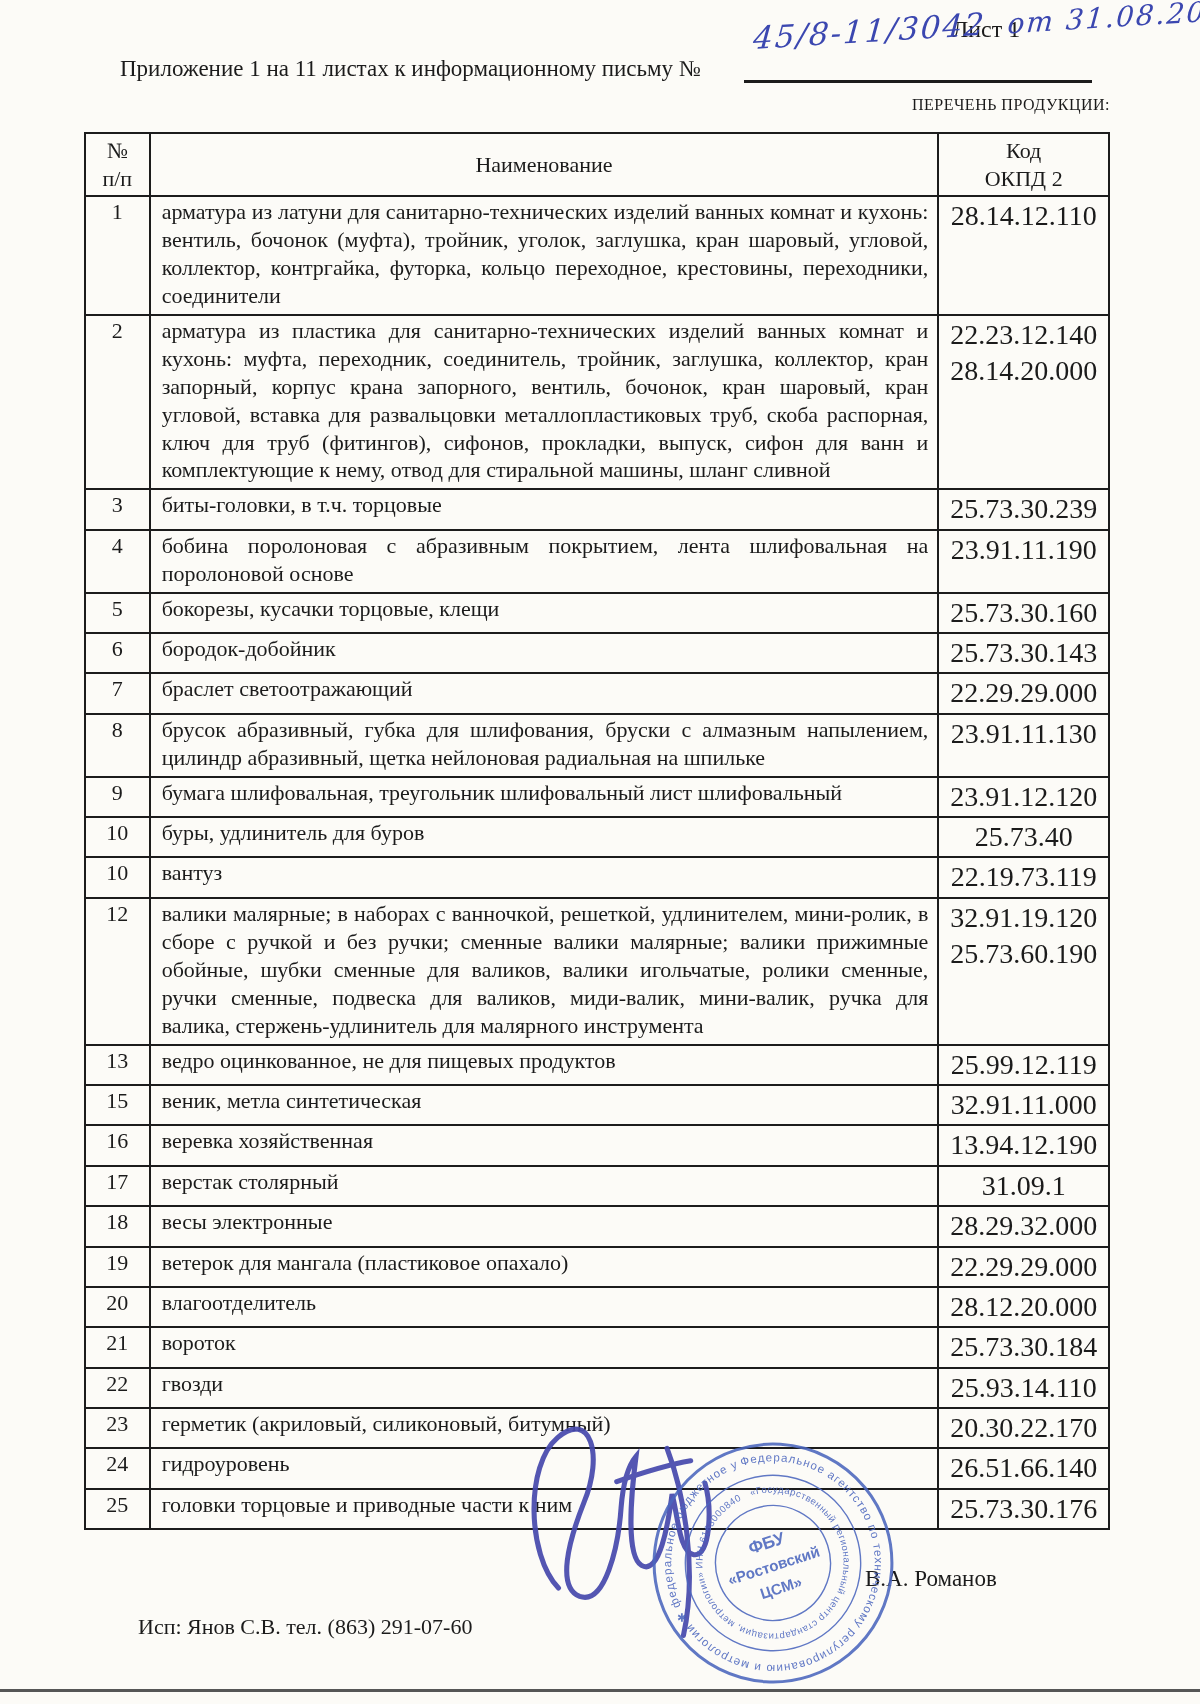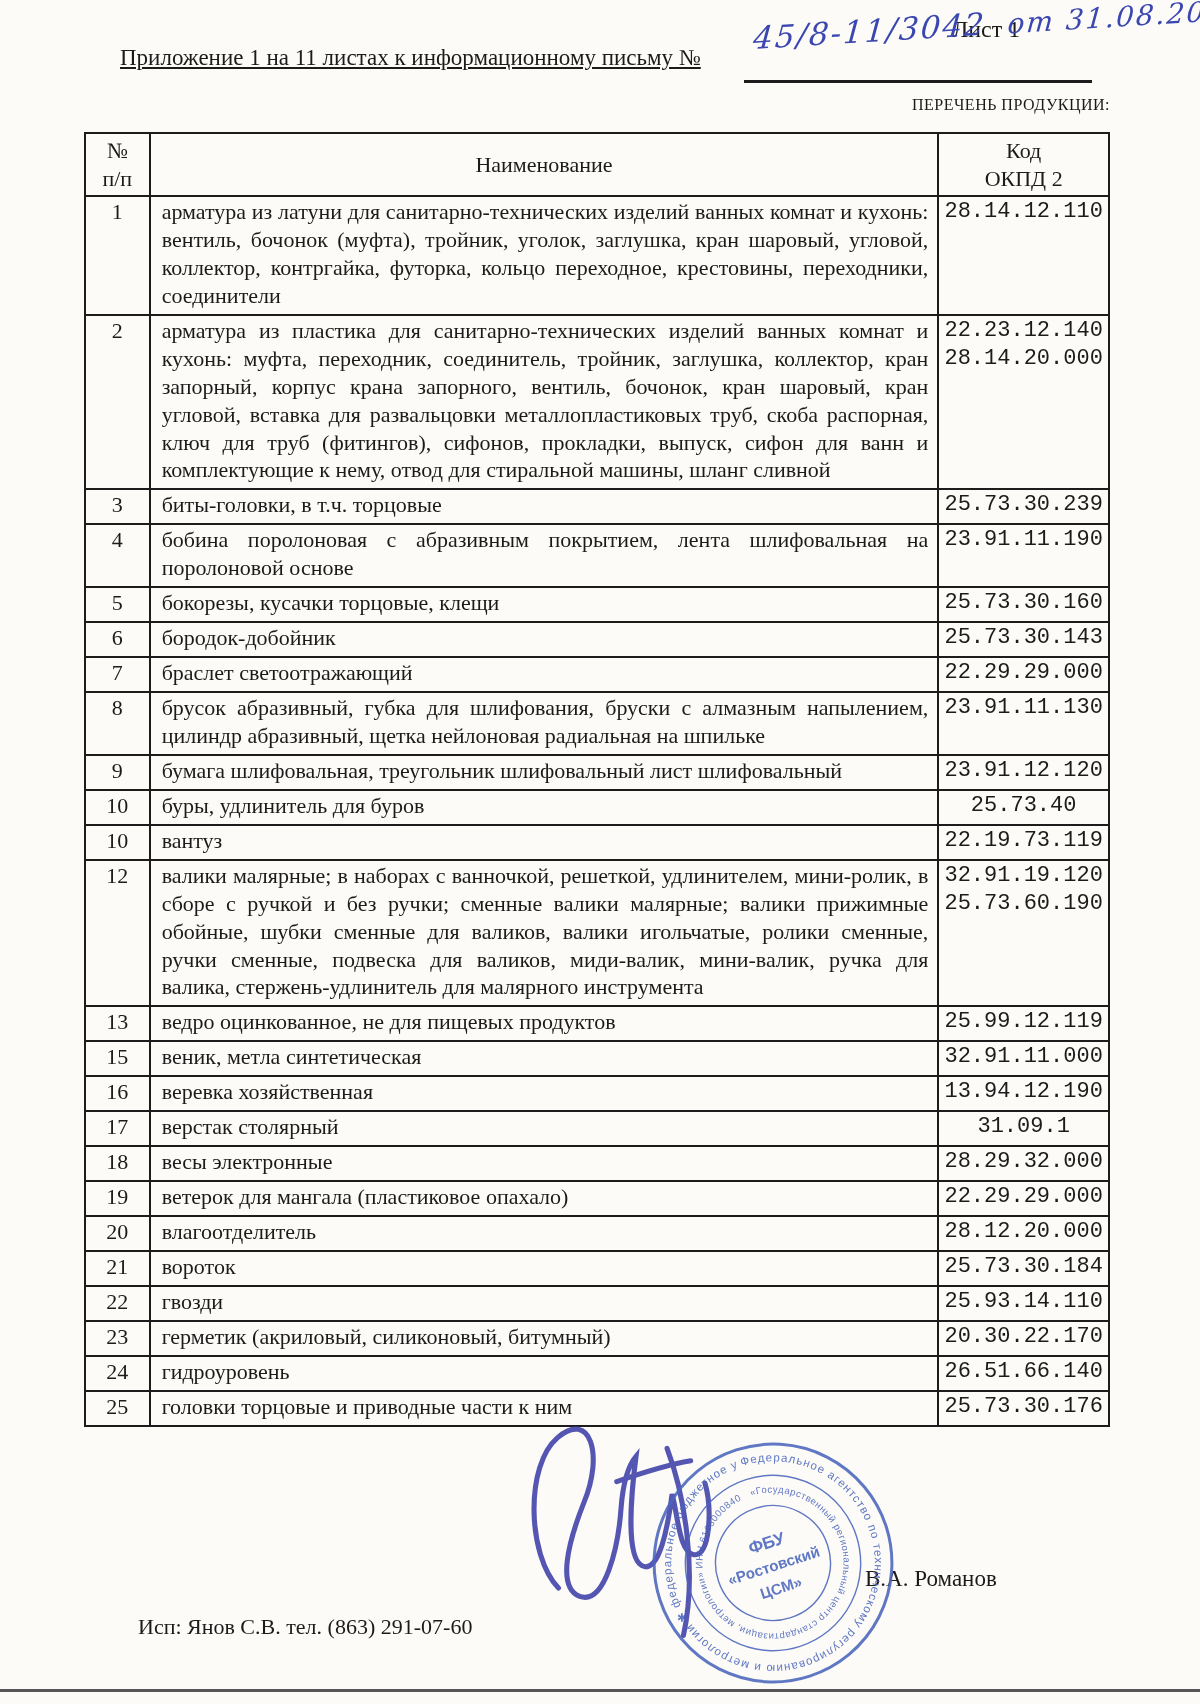--- a/index.html
+++ b/index.html
@@ -7,21 +7,21 @@
     position:relative;
     width:1200px;height:1704px;
     margin:0 auto;
     background:#fcfbf7;
     font-family:"Liberation Serif", serif;
     color:#1b1b1b;
     overflow:hidden;
   }
   
   .sheet-label{position:absolute;left:952px;top:16px;font-size:24px;}
-  .appendix-line{position:absolute;left:120px;top:45px;font-size:23px;white-space:nowrap;text-decoration:underline;}
+  .appendix-line{position:absolute;left:120px;top:56px;font-size:23px;white-space:nowrap;}
   .blank-line{position:absolute;left:744px;top:48px;width:348px;height:32px;border-bottom:3px solid #1c1c1c;}
   .handwritten{
     position:absolute;left:752px;top:20px;width:440px;
     font-family:"DejaVu Serif", serif;font-style:italic;
     font-size:31px;letter-spacing:2px;white-space:nowrap;
     transform:rotate(-3.5deg) skewX(-8deg);
     transform-origin:left bottom;
   }
   .handwritten .hw-date{margin-left:22px;font-size:28px;}
   .doc-title{position:absolute;left:84px;top:96px;width:1026px;text-align:right;font-size:16px;letter-spacing:.5px;}
@@ -31,21 +31,21 @@
     position:absolute;left:84px;top:132px;width:1026px;
     border-collapse:collapse;table-layout:fixed;
   }
   table.products th, table.products td{border:2px solid #1c1c1c;}
   table.products thead th{
     font-weight:normal;font-size:22px;text-align:center;
     padding:3px 4px;line-height:1.25;vertical-align:middle;
   }
   td.c-num{width:64px;text-align:center;font-size:22px;line-height:1.27;padding:1px 2px;vertical-align:top;}
   td.c-name{width:781px;text-align:justify;font-size:22px;line-height:1.27;padding:1px 9px 4px 11px;vertical-align:top;}
-  td.c-code{width:169px;text-align:center;font-size:22px;line-height:1.3;padding:1px 4px;vertical-align:top;font-family:Liberation Mono, monospace;}
+  td.c-code{width:169px;text-align:center;font-size:28px;line-height:1.3;padding:1px 4px;vertical-align:top;}
 
   
   .signer-title{position:absolute;left:120px;top:1528px;font-size:23px;line-height:1.45;}
   .signer-name{position:absolute;left:865px;top:1547px;font-size:23px;margin-top:19px;}
   .executor-line{position:absolute;left:138px;top:1614px;font-size:22px;}
 
   
   .stamp{position:absolute;left:642px;top:1432px;width:262px;height:262px;opacity:.88;transform:rotate(-18deg);}
   .stamp text{fill:#4b66be;font-family:"Liberation Sans", sans-serif;}
   .stamp circle{fill:none;stroke:#4b66be;}

